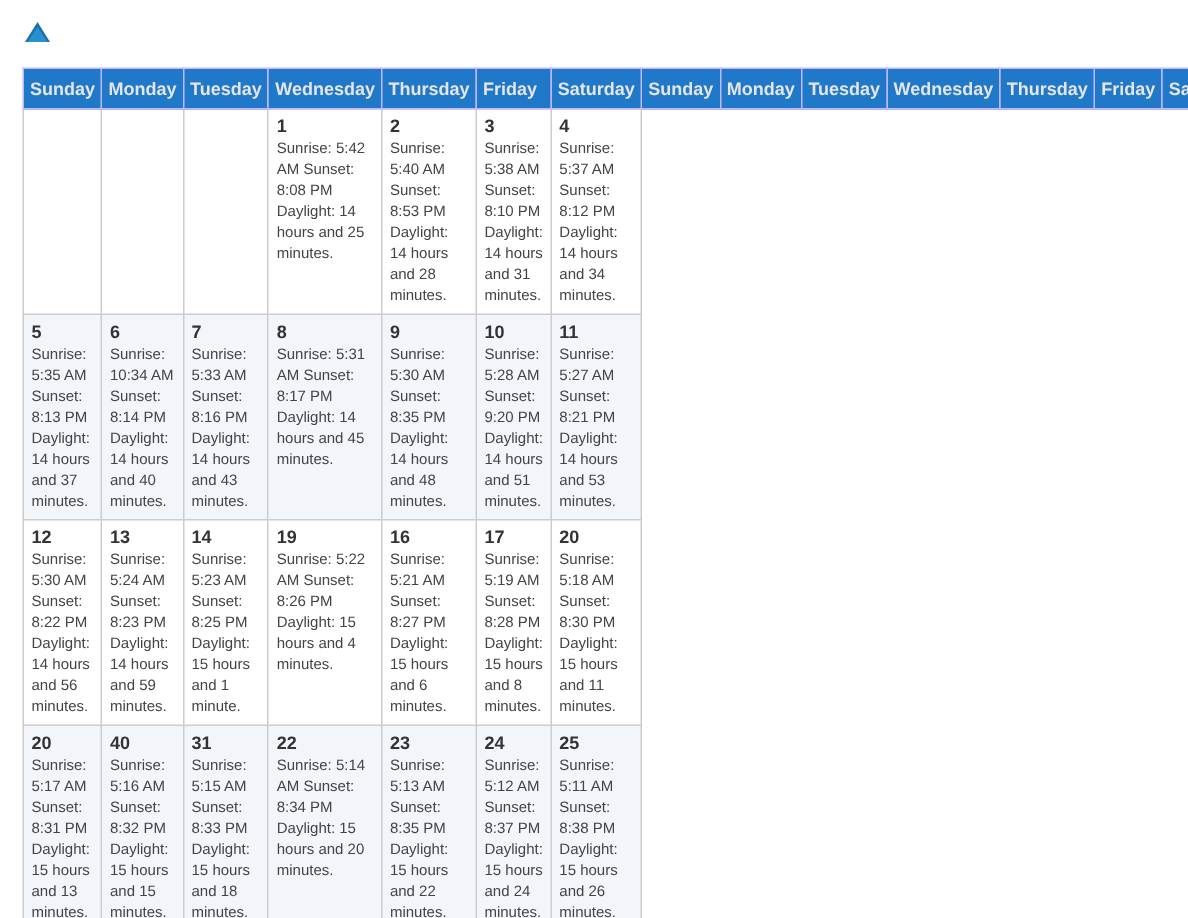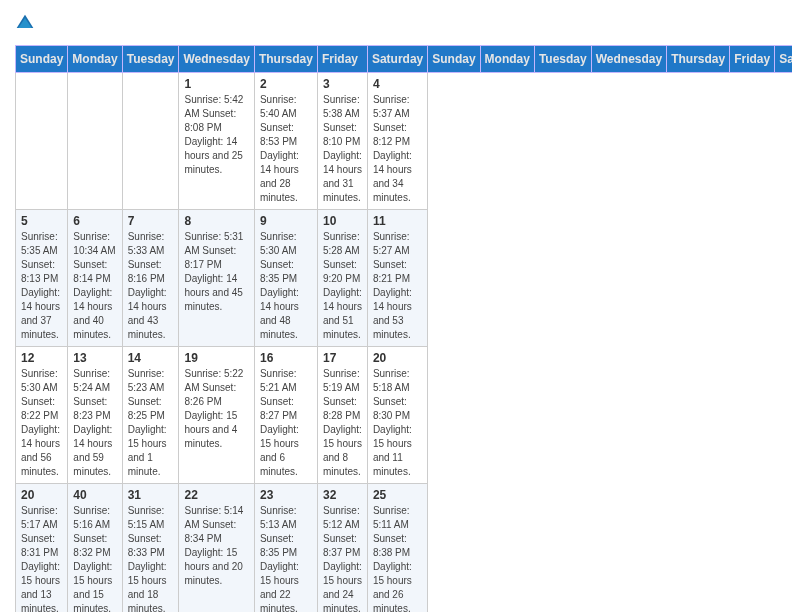--- a/index.html
+++ b/index.html
@@ -277,21 +277,21 @@
 Sunset: 8:34 PM
 Daylight: 15 hours and 20 minutes.</div>
         </td>
         <td>
           <span class="day-num">23</span>
           <div class="day-detail">Sunrise: 5:13 AM
 Sunset: 8:35 PM
 Daylight: 15 hours and 22 minutes.</div>
         </td>
         <td>
-          <span class="day-num">32</span>
+          <span class="day-num">24</span>
           <div class="day-detail">Sunrise: 5:12 AM
 Sunset: 8:37 PM
 Daylight: 15 hours and 24 minutes.</div>
         </td>
         <td>
           <span class="day-num">25</span>
           <div class="day-detail">Sunrise: 5:11 AM
 Sunset: 8:38 PM
 Daylight: 15 hours and 26 minutes.</div>
         </td>

